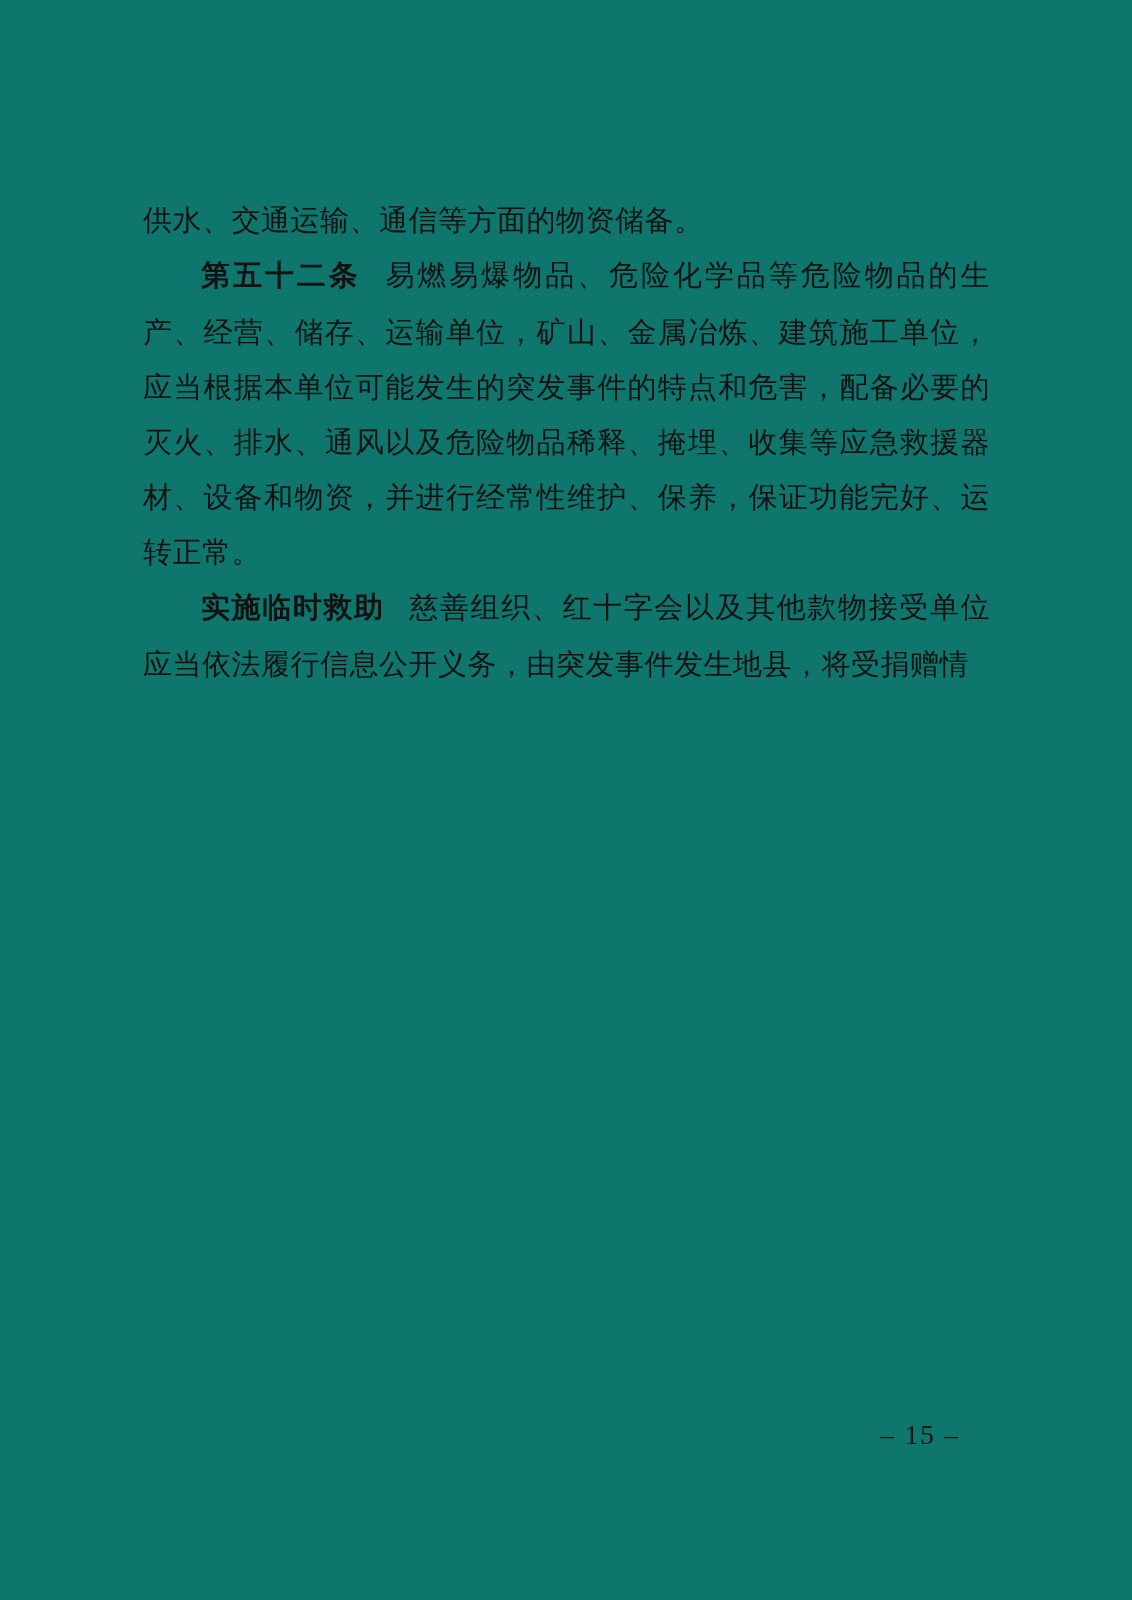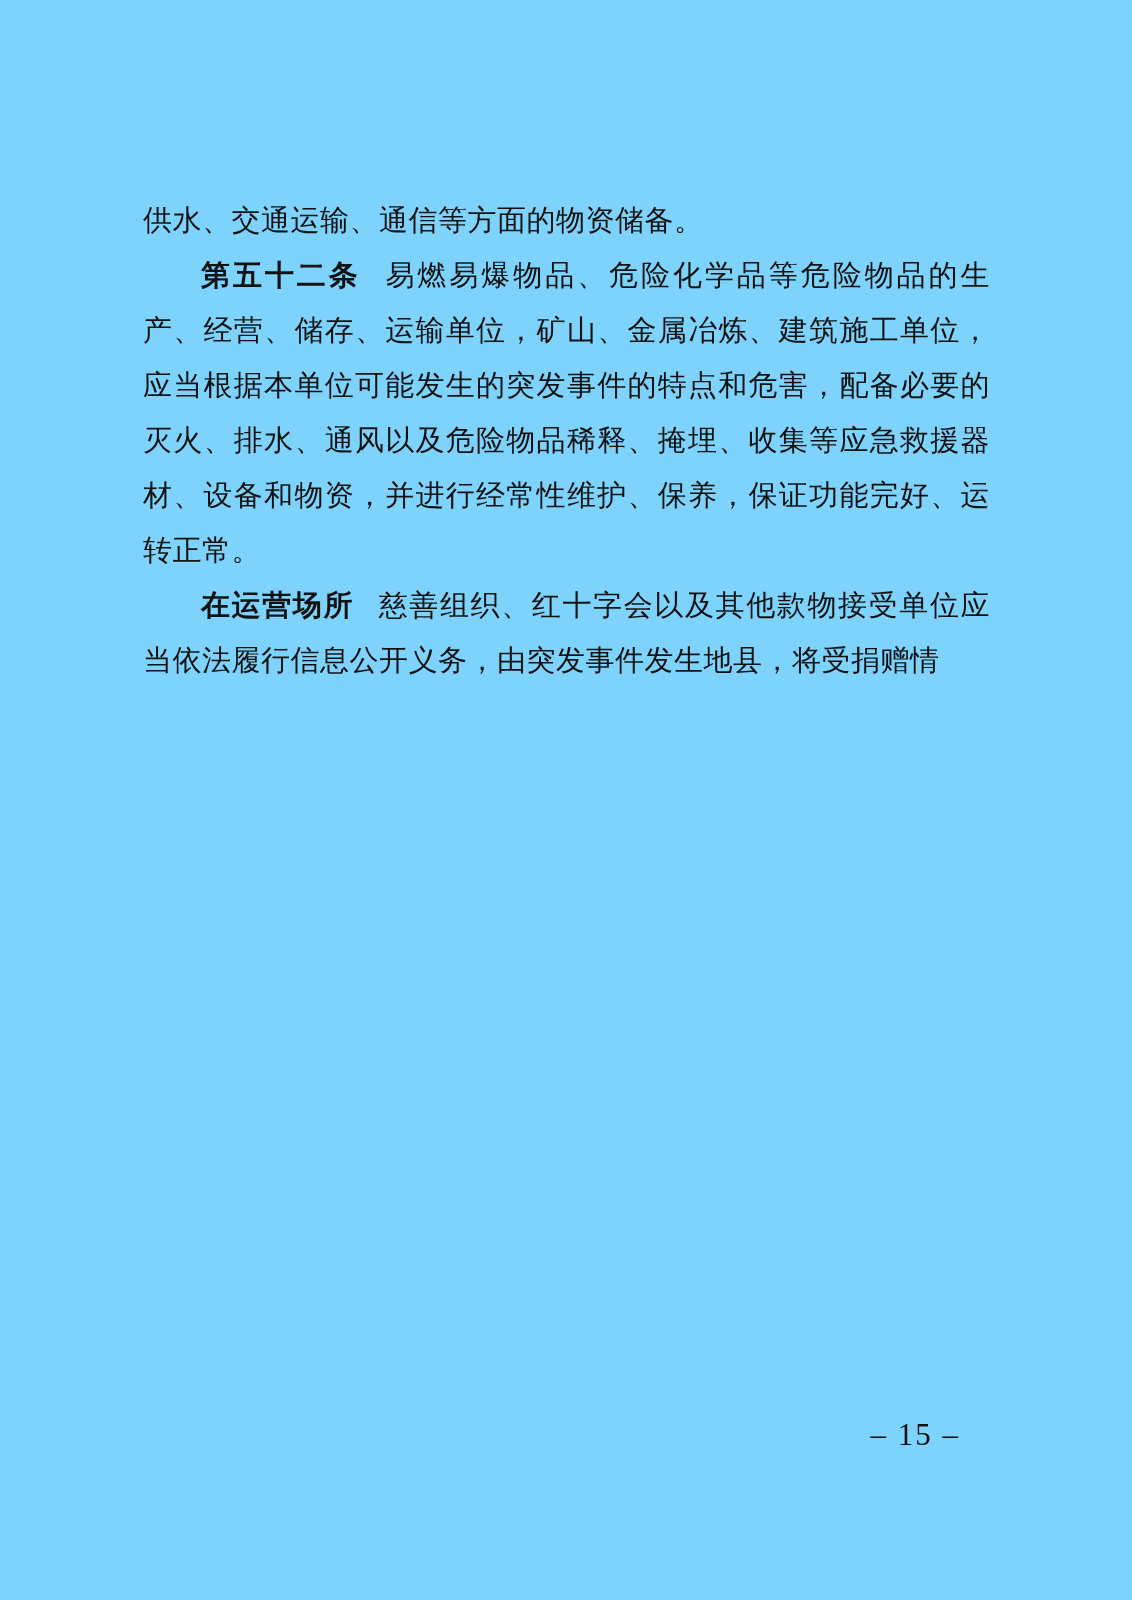--- a/index.html
+++ b/index.html
@@ -11,21 +11,21 @@
     width: 1132px;
     height: 1600px;
     position: relative;
     font-family: "Liberation Serif", "DejaVu Serif", serif;
     color: #121212;
     overflow: hidden;
   }
   .page {
     width: 1132px;
     height: 1600px;
-    background: #7dd3fc;
+    background: #0f766e;
     position: relative;
     box-sizing: border-box;
   }
   .content {
     position: absolute;
     top: 193px;
     left: 143px;
     width: 847px;
     font-size: 29px;
     line-height: 55px;
@@ -37,49 +37,49 @@
     text-align: justify;
     text-align-last: left;
     text-indent: 2em;
     word-break: break-all;
   }
   .content p.no-indent {
     text-indent: 0;
   }
   .art {
     font-weight: bold;
-    font-family: Liberation Sans, sans-serif;
+    font-family: Liberation Mono, monospace;
     margin-right: 0.85em;
   }
   .art:empty {
     margin-right: 0;
     display: none;
   }
   .pagenum {
     position: absolute;
     top: 1418px;
     right: 172px;
-    font-size: 31px;
+    font-size: 27px;
     line-height: 34px;
     letter-spacing: 2px;
     color: #121212;
   }
 </style>
 </head>
 <body>
 
 <div class="page">
   <div class="content">
 
     <p class="no-indent"><span>供水、交通运输、通信等方面的物资储备。</span></p>
 
     <p><span class="art">第五十二条</span><span>易燃易爆物品、危险化学品等危险物品的生产、经营、储存、运输单位，矿山、金属冶炼、建筑施工单位，应当根据本单位可能发生的突发事件的特点和危害，配备必要的灭火、排水、通风以及危险物品稀释、掩埋、收集等应急救援器材、设备和物资，并进行经常性维护、保养，保证功能完好、运转正常。</span></p>
 
 
 
 
 
-    <p><span class="art">在运营场所</span><span>慈善组织、红十字会以及其他款物接受单位应当依法履行信息公开义务，由突发事件发生地县，将受捐赠情</span></p>
+    <p><span class="art">实施临时救助</span><span>慈善组织、红十字会以及其他款物接受单位应当依法履行信息公开义务，由突发事件发生地县，将受捐赠情</span></p>
 
   </div>
 
   <div class="pagenum">– 15 –</div>
 </div>
 
 </body></html>

